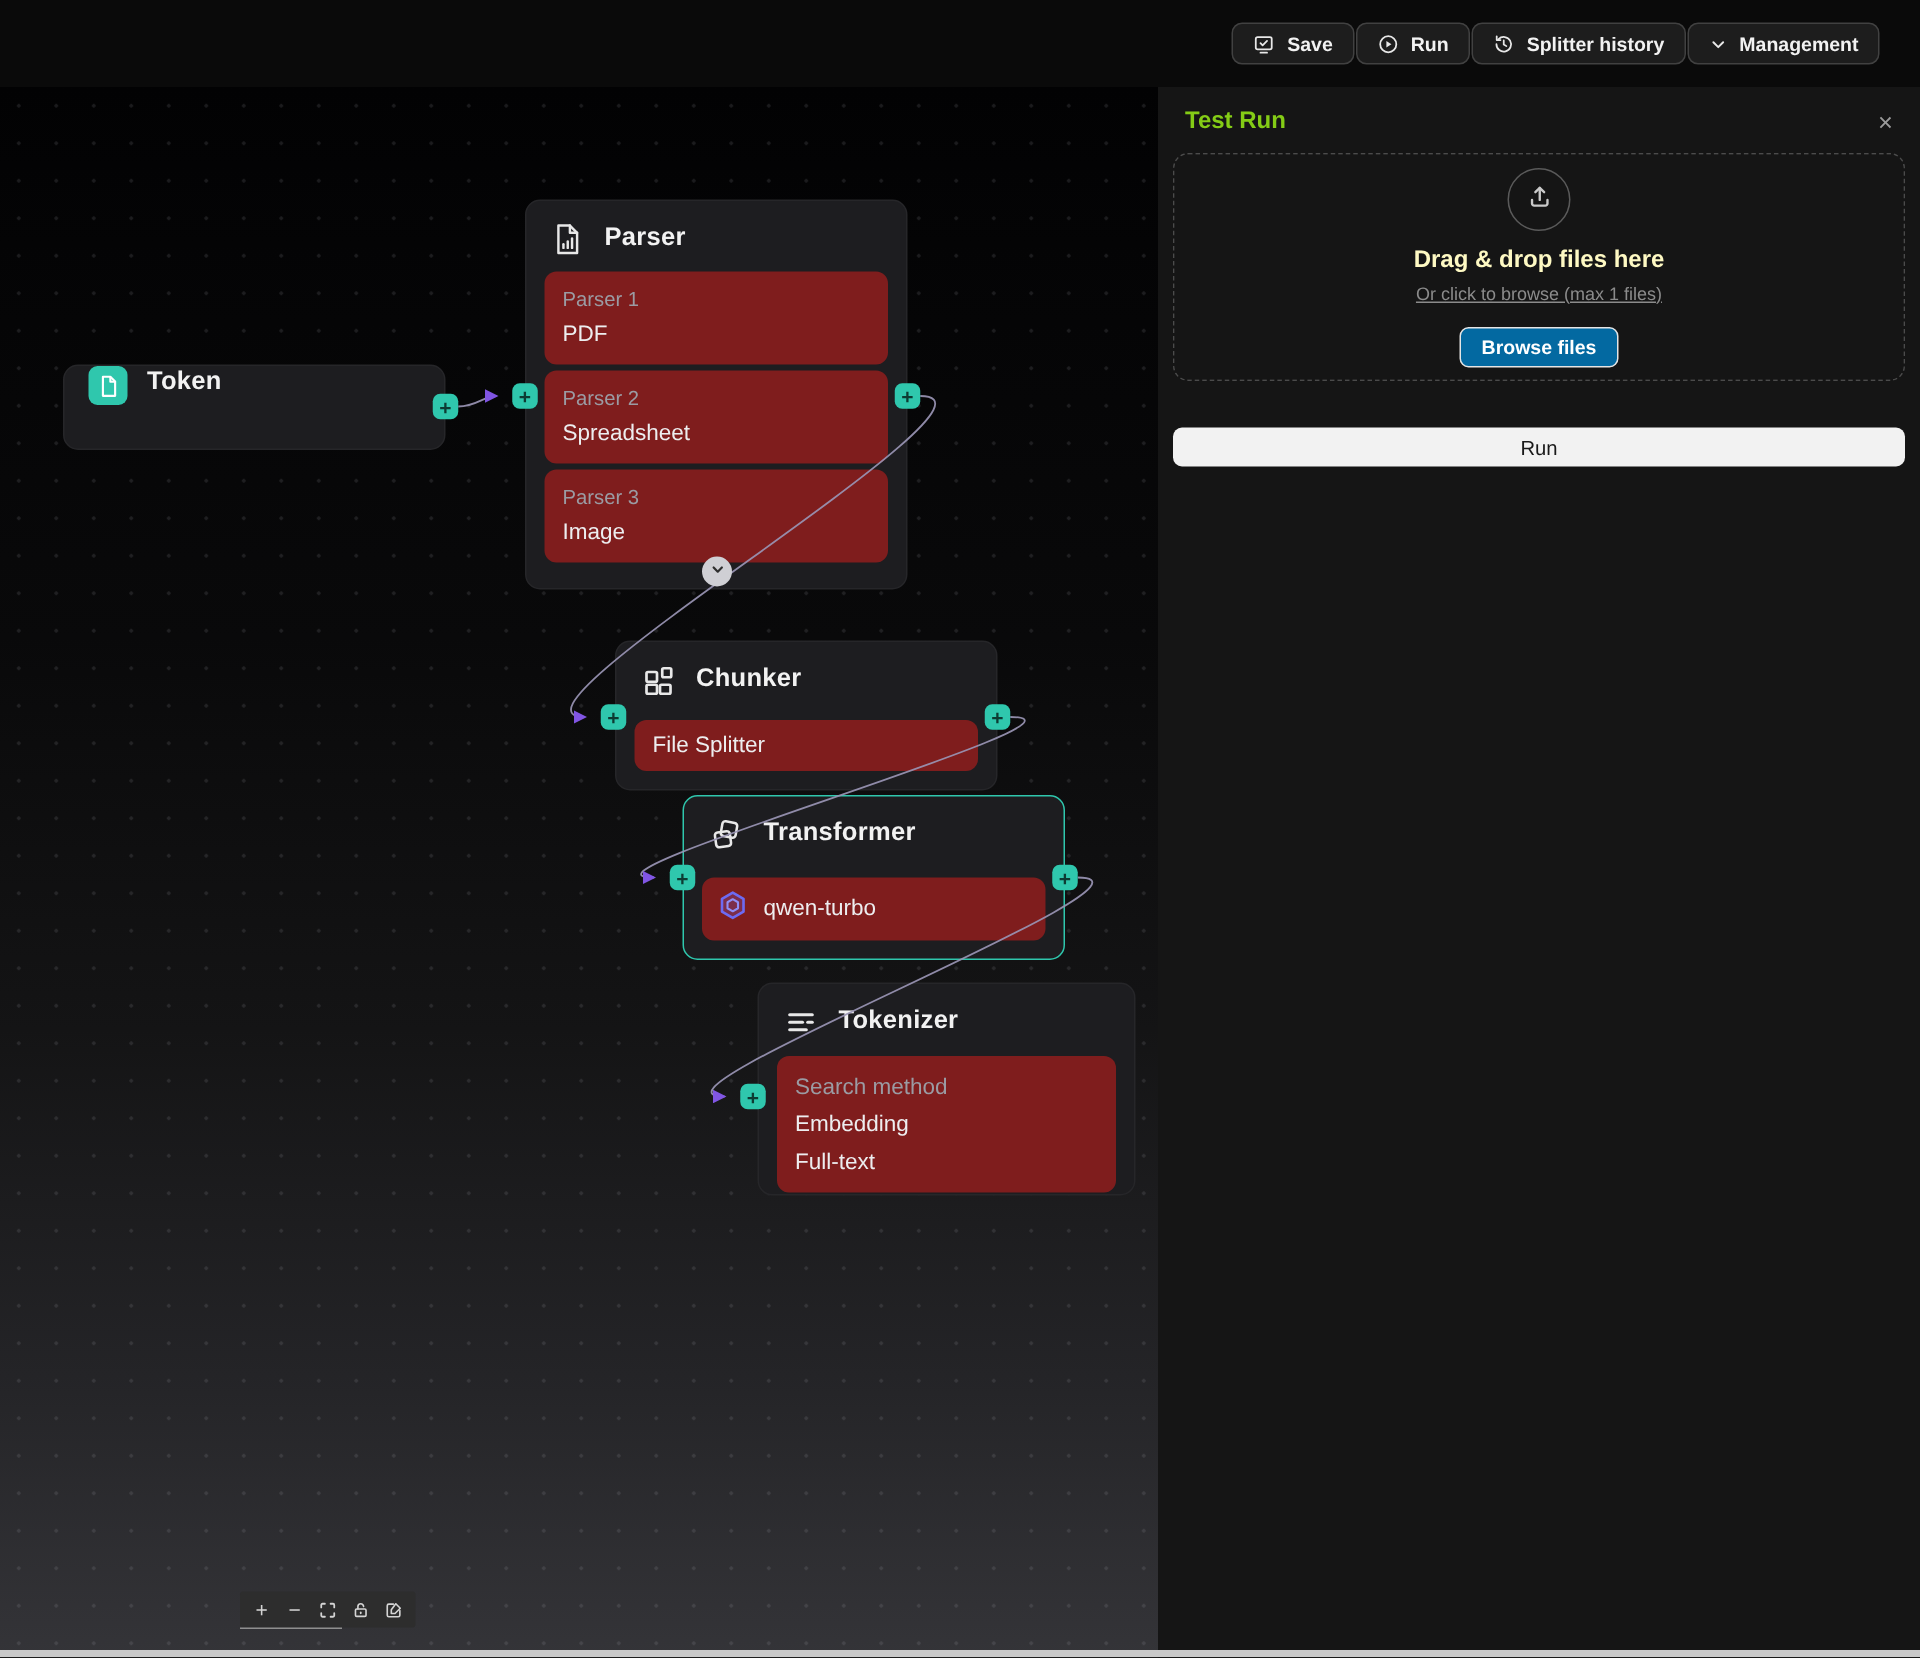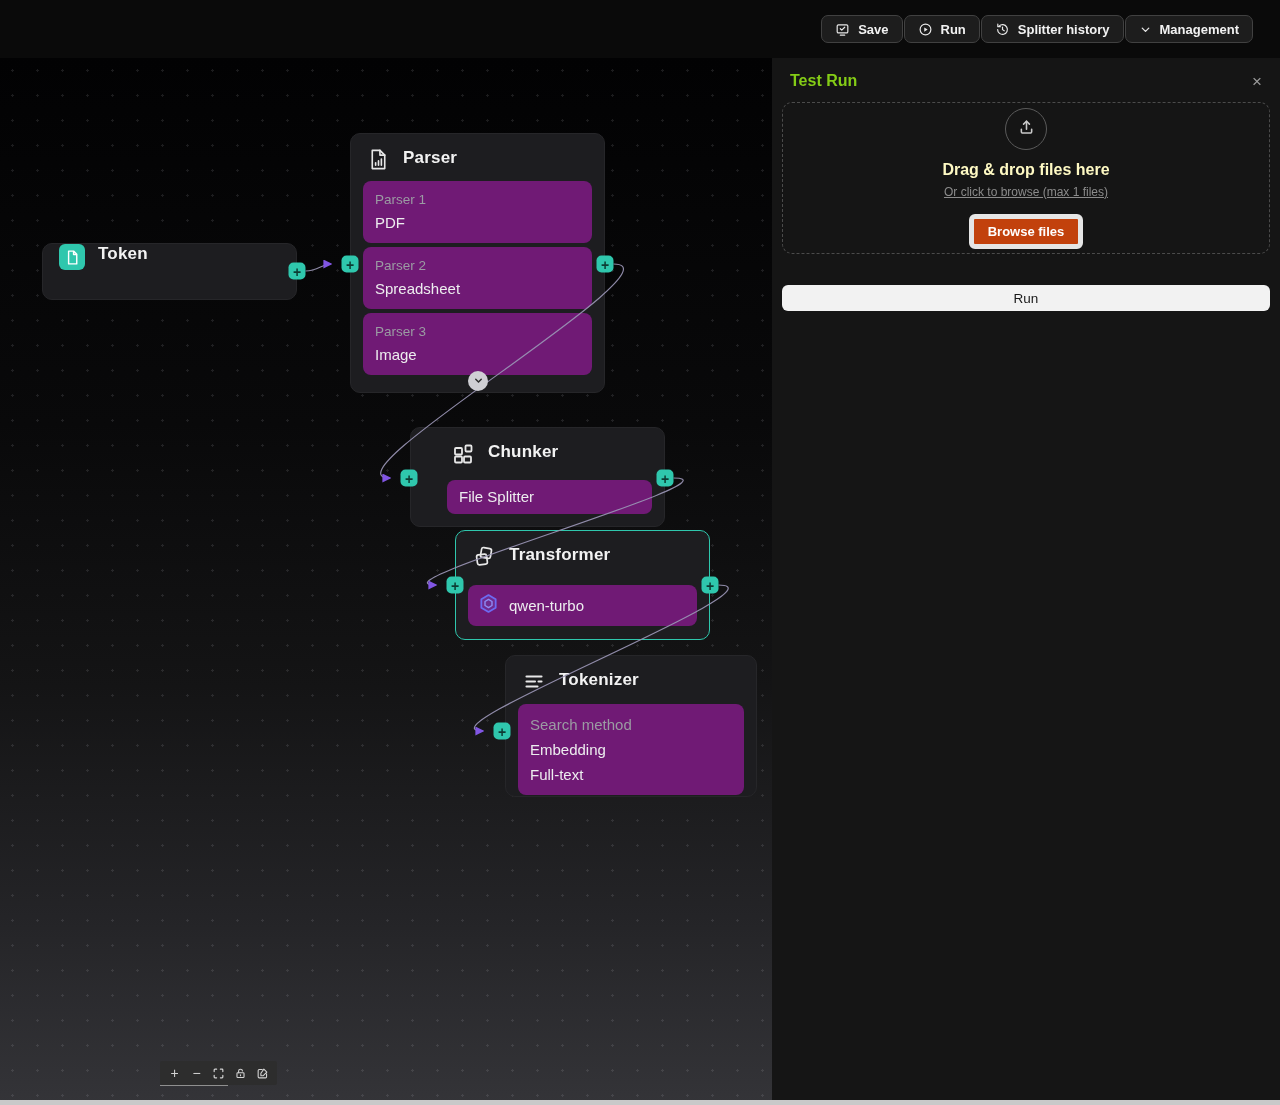--- a/index.html
+++ b/index.html
@@ -24,21 +24,21 @@
 
   .edges { position:absolute; left:0; top:0; z-index:2; pointer-events:none; }
 
   .node { position:absolute; background:#1d1d20; border:1px solid #262629; border-radius:10px; z-index:1; }
   .node.selected { border:1px solid #2fc7ad; }
   .node-header { display:flex; align-items:flex-start; gap:13px; padding:14px 16px 10px; }
   .node-title { font-size:17px; font-weight:700; color:#f2f2f2; letter-spacing:.2px; }
   .node-icon { display:flex; align-items:center; justify-content:center; }
   .icon-badge { width:26px; height:26px; border-radius:6px; background:#2fc7ad;
                 display:flex; align-items:center; justify-content:center; }
-  .node-item { background:#701a75; border-radius:8px; margin:0 12px 4px; padding:10px 12px; }
+  .node-item { background:#7f1d1d; border-radius:8px; margin:0 12px 4px; padding:10px 12px; }
   .item-label { font-size:13.5px; color:#9b9ba3; line-height:17px; margin-bottom:5px; }
   .item-value { font-size:15px; color:#ededef; line-height:20px; }
   .item-row { display:flex; align-items:center; gap:10px; }
   .tk-line { font-size:15px; line-height:25px; }
   .tk-label { color:#9b9ba3; }
   .tk-value { color:#ededef; }
 
   .handle { position:absolute; width:17px; height:17px; background:#2fc7ad; border-radius:5px;
             transform:translate(-50%,-50%); z-index:3; display:flex; align-items:center; justify-content:center;
             color:#0d3b33; font-size:14px; font-weight:700; line-height:1; cursor:crosshair; }
@@ -58,21 +58,21 @@
   .panel { position:absolute; left:772px; top:58px; width:508px; height:1047px; background:#151515; }
   .panel-header { display:flex; align-items:center; justify-content:space-between; padding:14px 18px 10px; }
   .panel-title { font-size:16px; font-weight:700; color:#84cc16; }
   .close-btn { background:none; border:0; color:#9a9a9a; font-size:17px; line-height:1; cursor:pointer; }
   .dropzone { margin:2px 10px 0; height:152px; border:1.5px dashed #4b4b4b; border-radius:10px;
               display:flex; flex-direction:column; align-items:center; justify-content:center; cursor:pointer; }
   .upl-circle { width:42px; height:42px; border:1px solid #5a5a5a; border-radius:50%;
                 display:flex; align-items:center; justify-content:center; margin-bottom:11px; }
   .dz-head { font-size:16px; font-weight:700; color:#fef9c3; margin-bottom:6px; }
   .dz-sub { font-size:12px; color:#8b8b8b; margin-bottom:15px;text-decoration:underline; }
-  .browse-btn { background:#c2410c; border:5px solid #e5e5e5; border-radius:6px; color:#ffffff;
+  .browse-btn { background:#0369a1; border:1px solid #e5e5e5; border-radius:6px; color:#ffffff;
                 font-weight:700; font-size:13px; padding:5px 14px; cursor:pointer; }
   .panel-run { margin:31px 10px 0; width:488px; height:26px; background:#f2f2f2; color:#1a1a1a;
                border:0; border-radius:6px; font-size:13.5px; font-weight:500; cursor:pointer;
                display:flex; align-items:center; justify-content:center; font-family:inherit; }
 
   .bottom-scrollbar { position:absolute; left:0; bottom:0; width:1280px; height:5px; background:#c9c9c9; z-index:6; }
 </style>
 </head>
 <body>
 
@@ -152,21 +152,21 @@
       <div class="node-item">
         <div class="item-label">Parser 2</div>
         <div class="item-value">Spreadsheet</div>
       </div>
       <div class="node-item">
         <div class="item-label">Parser 3</div>
         <div class="item-value">Image</div>
       </div>
     </div>
 
-    <div class="node" style="left:410px; top:369px; width:255px; height:100px;padding-left:24px;">
+    <div class="node" style="left:410px; top:369px; width:255px; height:100px;">
       <div class="node-header">
         <span class="node-icon">
           <svg width="24" height="24" viewBox="0 0 24 24" fill="none" stroke="#e8e8e8" stroke-width="1.8" stroke-linejoin="round">
             <rect x="4" y="6" width="7" height="6.5" rx="1"></rect>
             <rect x="4" y="14.5" width="7" height="6" rx="1"></rect>
             <rect x="13" y="14.5" width="7" height="6" rx="1"></rect>
             <rect x="14.5" y="3.5" width="6" height="6" rx="1"></rect>
           </svg>
         </span>
         <span class="node-title">Chunker</span>

